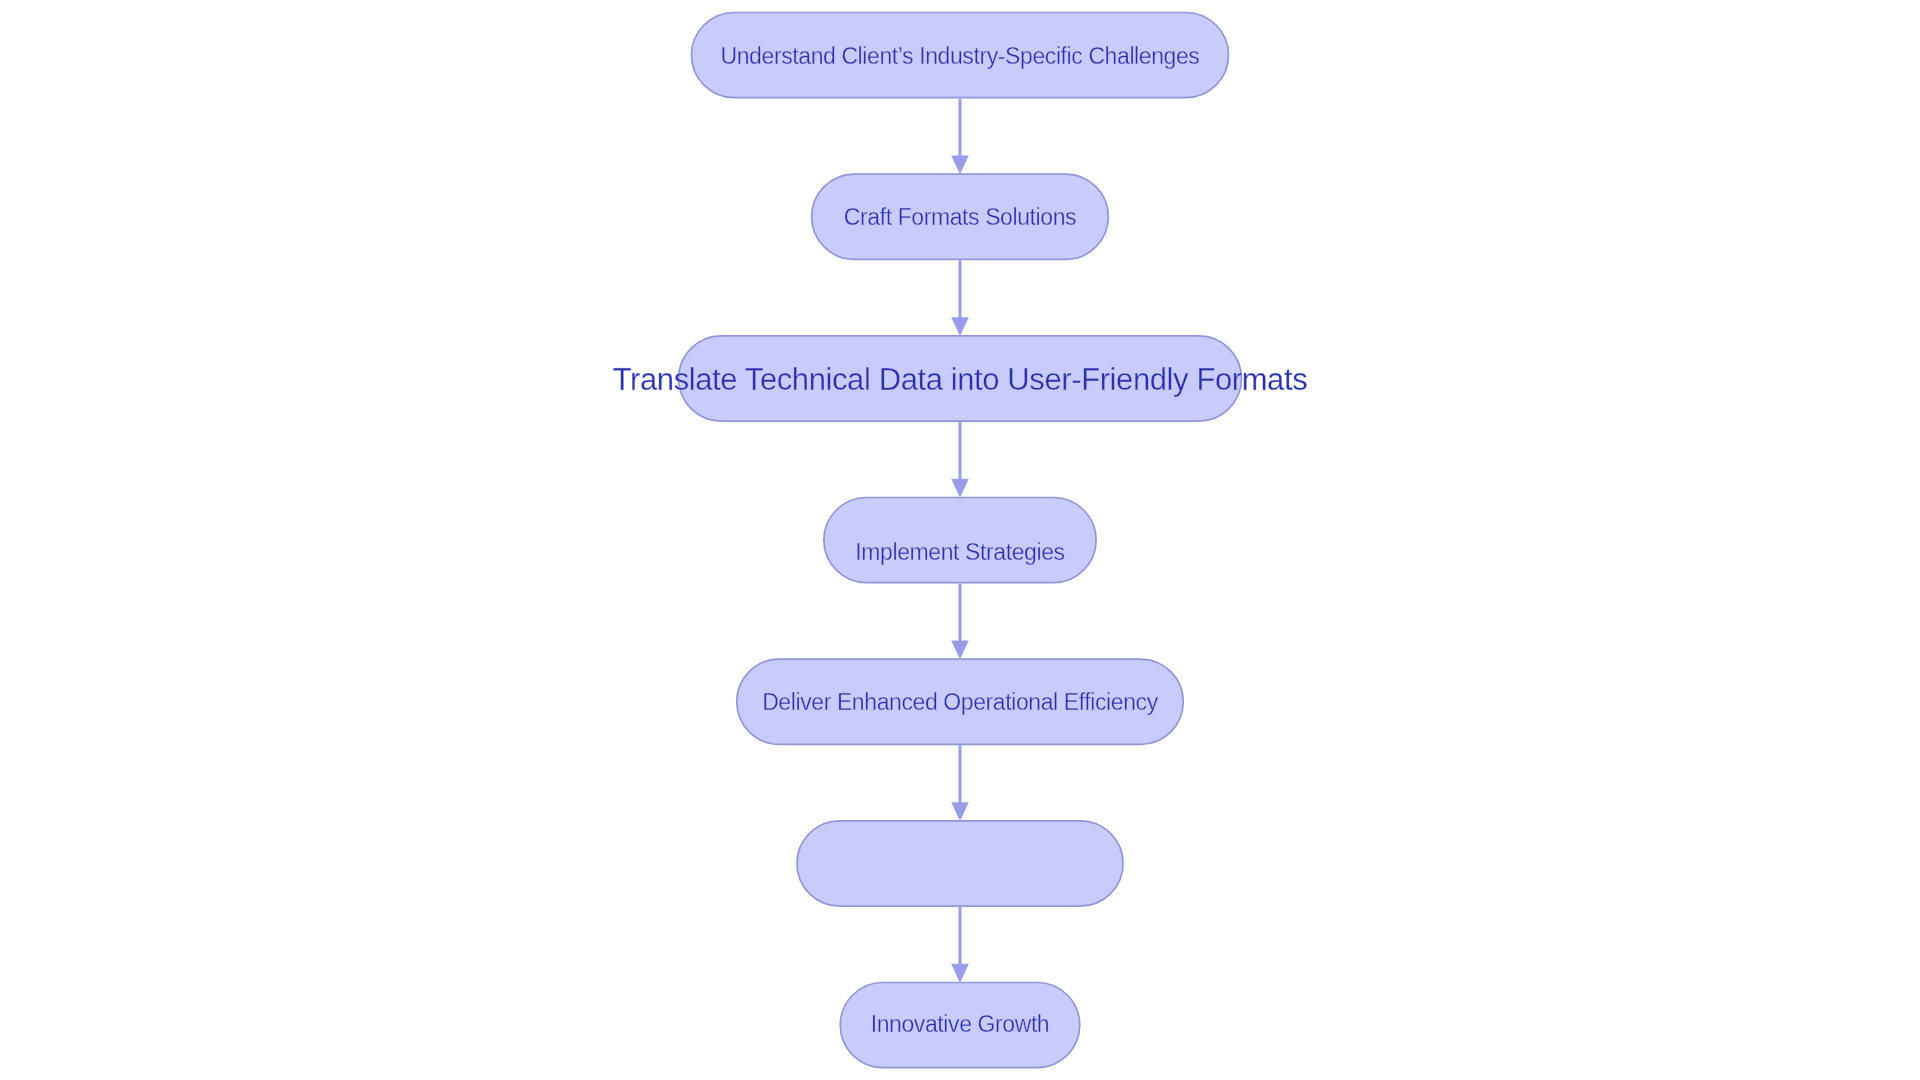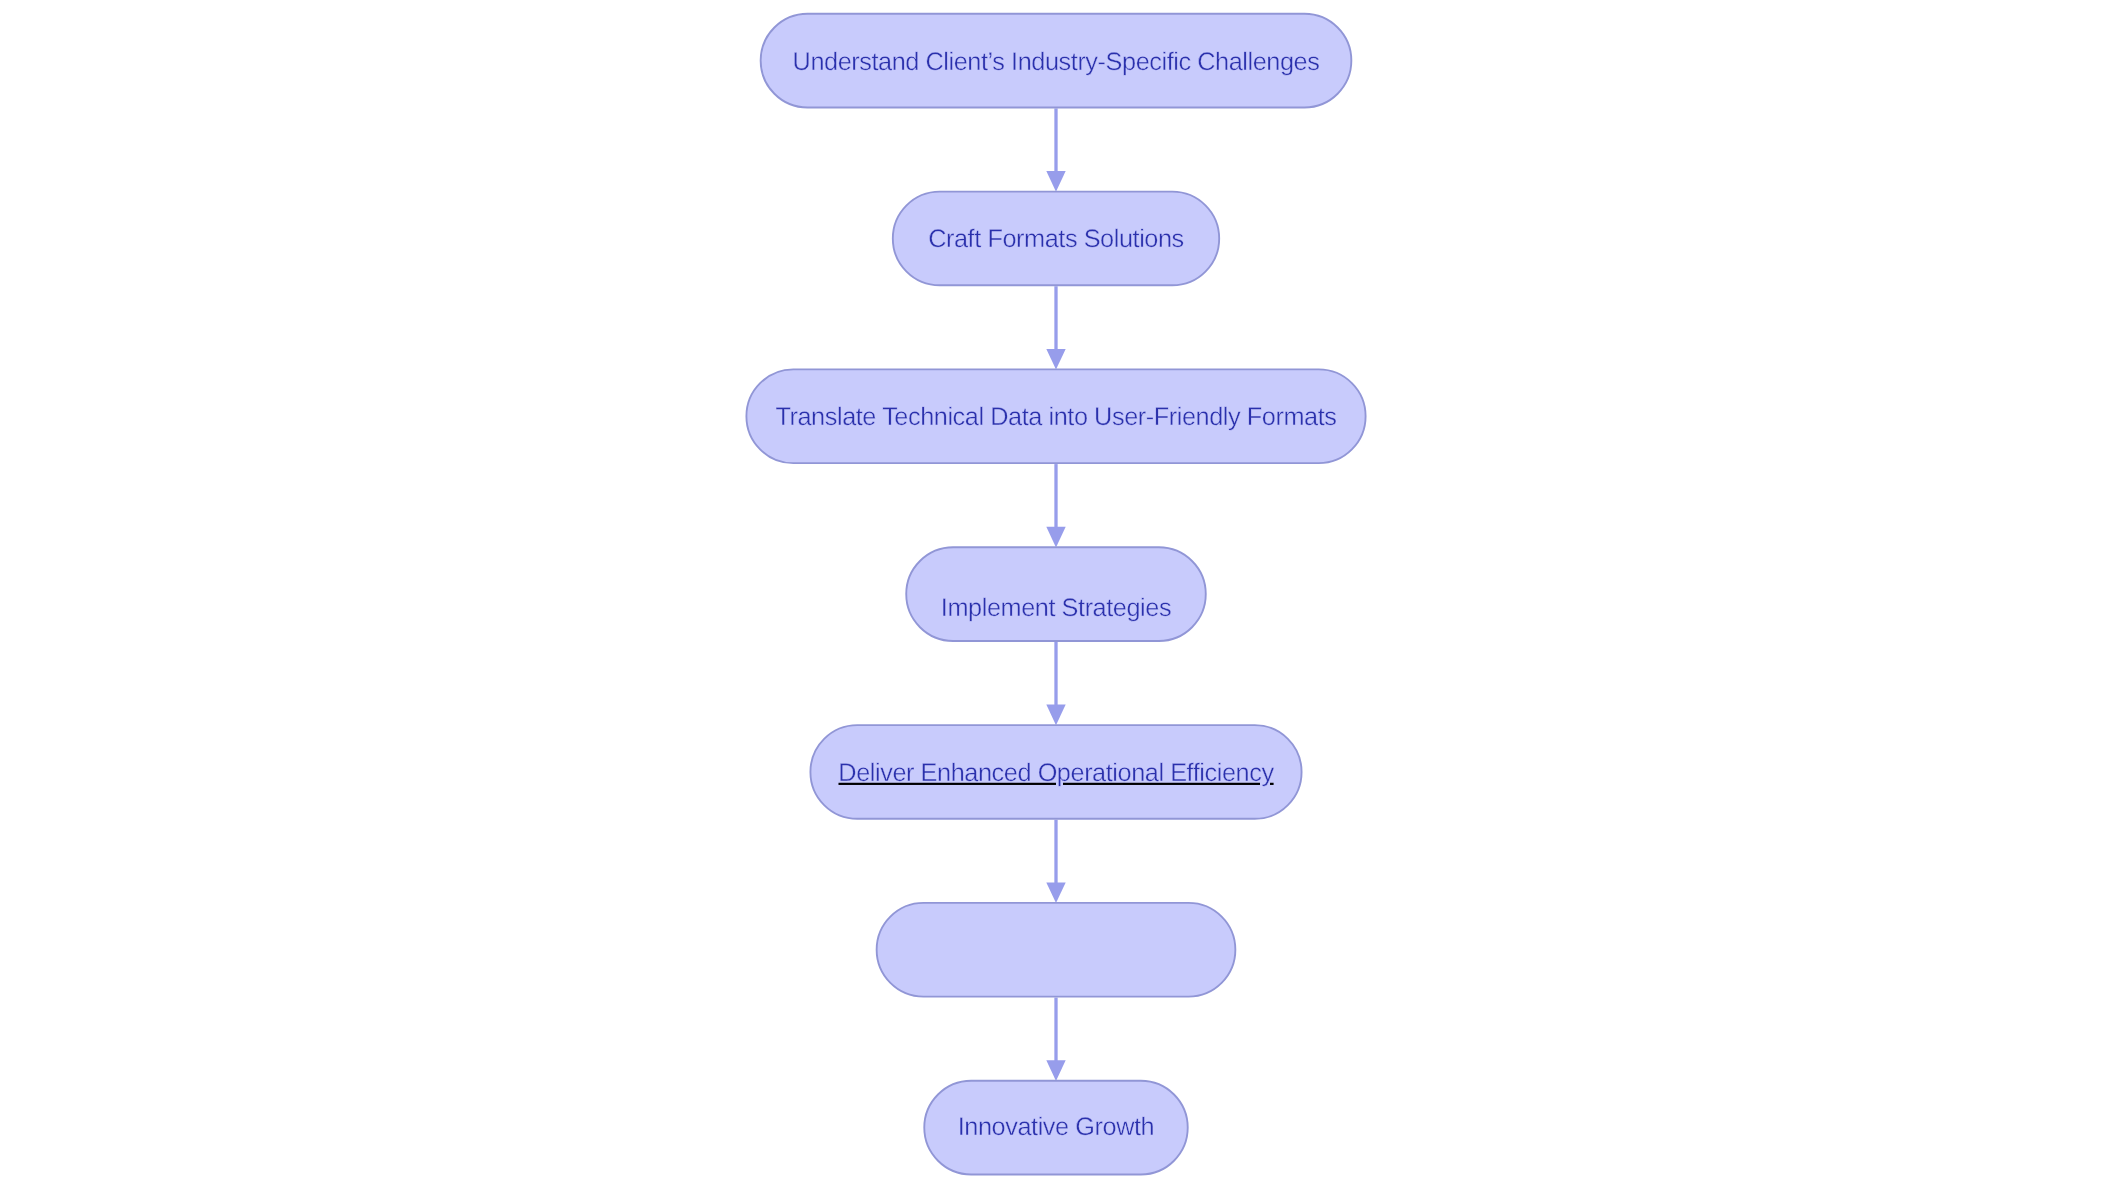--- a/index.html
+++ b/index.html
@@ -86,25 +86,25 @@
     <rect class="node-shape" x="840.25" y="982.5" width="239.5" height="85.2" rx="42.6" ry="42.6" fill="#c8cbfc" stroke="#9196d6" stroke-width="1.7"></rect>
   </svg>
 
   <div class="flow-node" style="left: 690.65px; top: 11.65px; width: 538.7px; height: 86.9px;">
     <span class="flow-node-label" style="color: rgb(42, 48, 172); font-size: 23px; letter-spacing: -0.4px; -webkit-text-stroke: 0.35px rgb(200, 203, 252);">Understand Client’s Industry-Specific Challenges</span>
   </div>
   <div class="flow-node" style="left: 810.8px; top: 173.32px; width: 298.4px; height: 86.9px;">
     <span class="flow-node-label" style="color: rgb(42, 48, 172); font-size: 23px; letter-spacing: -0.4px; -webkit-text-stroke: 0.35px rgb(200, 203, 252);">Craft Formats Solutions</span>
   </div>
   <div class="flow-node" style="left: 677.7px; top: 334.98px; width: 564.6px; height: 86.9px;">
-    <span class="flow-node-label" style="color: rgb(42, 48, 172); font-size: 23px; letter-spacing: -0.4px; -webkit-text-stroke: 0.35px rgb(200, 203, 252);">Translate Technical Data into User-Friendly Formats</span>
+    <span class="flow-node-label" style="color: rgb(42, 48, 172); font-size: 31px; letter-spacing: -0.4px; -webkit-text-stroke: 0.35px rgb(200, 203, 252);">Translate Technical Data into User-Friendly Formats</span>
   </div>
   <div class="flow-node" style="left: 823px; top: 496.65px; width: 274px; height: 110px;">
     <span class="flow-node-label" style="color: rgb(42, 48, 172); font-size: 23px; letter-spacing: -0.4px; -webkit-text-stroke: 0.35px rgb(200, 203, 252);">Implement Strategies</span>
   </div>
-  <div class="flow-node" style="left: 735.9px; top: 658.32px; width: 448.2px; height: 86.9px; text-decoration: underline;">
+  <div class="flow-node" style="left: 735.9px; top: 658.32px; width: 448.2px; height: 86.9px;">
     <span class="flow-node-label" style="color: rgb(42, 48, 172); font-size: 23px; letter-spacing: -0.4px; -webkit-text-stroke: 0.35px rgb(200, 203, 252);">Deliver Enhanced Operational Efficiency</span>
   </div>
   <div class="flow-node" style="left: 839.4px; top: 981.65px; width: 241.2px; height: 83px; justify-content: center;">
     <span class="flow-node-label" style="color: rgb(42, 48, 172); font-size: 23px; letter-spacing: -0.4px; -webkit-text-stroke: 0.35px rgb(200, 203, 252);">Innovative Growth</span>
   </div>
 
 </div>
 
 </body></html>

